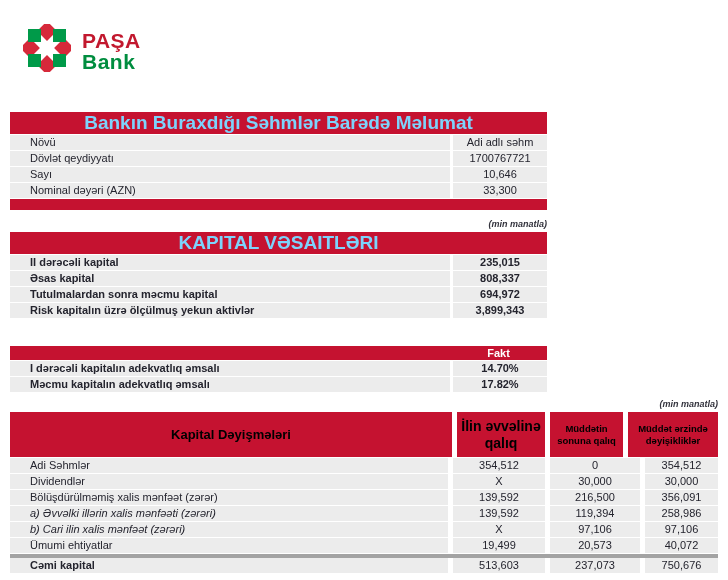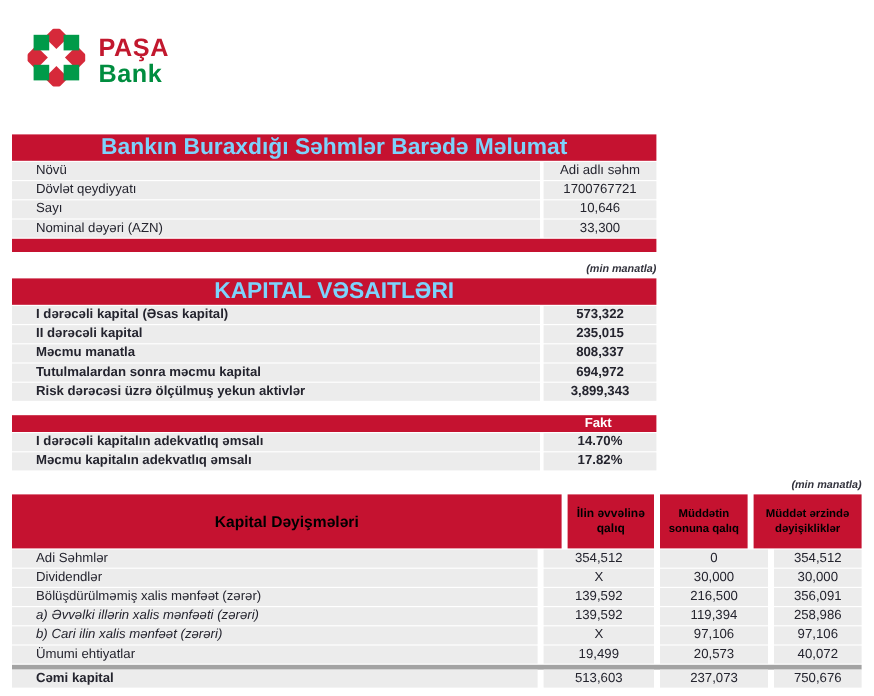--- a/index.html
+++ b/index.html
@@ -30,21 +30,21 @@
   
   .fakt-head{display:flex;background:#c51230;height:14px;margin-top:1px;gap:16px;}
   .fakt-spacer{flex:1;}
   .fakt-cell{width:97px;color:#fff;font-weight:bold;font-size:11px;
              line-height:14px;text-align:center;}
   
   .chead{display:flex;height:45px;}
   .chead .hc{background:#c51230;color:#000000;font-weight:bold;
              display:flex;align-items:center;justify-content:center;text-align:center;}
   .hc-label{flex:1;font-size:13px;}
-  .hc1{width:72px;margin-left:5px;font-size:10px;line-height:1.2;}
+  .hc1{width:88px;margin-left:5px;font-size:14px;line-height:1.2;}
   .hc2{width:90px;margin-left:5px;font-size:9.5px;line-height:1.2;padding:0 6px;box-sizing:border-box;}
   .hc3{width:73px;margin-left:5px;font-size:9.5px;line-height:1.2;}
   .crow{display:flex;margin-top:1px;height:15px;line-height:15px;font-size:11px;}
   .crow .c1{width:92px;margin-left:5px;text-align:center;}
   .crow .c2{width:90px;margin-left:5px;text-align:center;}
   .crow .c3{width:73px;margin-left:5px;text-align:center;}
   .crow.italic .lbl{font-style:italic;}
   .crow.total{border-top:4px solid #a3a3a3;align-items:flex-end;}
   .crow.total .lbl{font-weight:bold;}
 </style>
@@ -91,37 +91,33 @@
     <div class="cell val">33,300</div>
   </div>
   <div class="redbar"></div>
 </div>
 
 <div class="note" style="top:219px;left:10px;width:537px;">(min manatla)</div>
 
 <div class="sec w1" style="top:232px;">
   <div class="titlebar">KAPITAL VƏSAITLƏRI</div>
   <div class="trow bold">
-    <div class="cell lbl">I dərəcəli kapital (Əsas kapital)</div>
-    <div class="cell val">573,322</div>
-  </div>
-  <div class="trow bold">
     <div class="cell lbl">II dərəcəli  kapital</div>
     <div class="cell val">235,015</div>
   </div>
   <div class="trow bold">
-    <div class="cell lbl">Məcmu manatla</div>
+    <div class="cell lbl">Əsas kapital</div>
     <div class="cell val">808,337</div>
   </div>
   <div class="trow bold">
     <div class="cell lbl">Tutulmalardan  sonra məcmu kapital</div>
     <div class="cell val">694,972</div>
   </div>
   <div class="trow bold">
-    <div class="cell lbl">Risk dərəcəsi üzrə ölçülmuş  yekun aktivlər</div>
+    <div class="cell lbl">Risk kapitalın üzrə ölçülmuş  yekun aktivlər</div>
     <div class="cell val">3,899,343</div>
   </div>
 </div>
 
 <div class="sec w1" style="top:345px;">
   <div class="fakt-head">
     <div class="fakt-spacer"></div>
     <div class="fakt-cell">Fakt</div>
   </div>
   <div class="trow bold">

